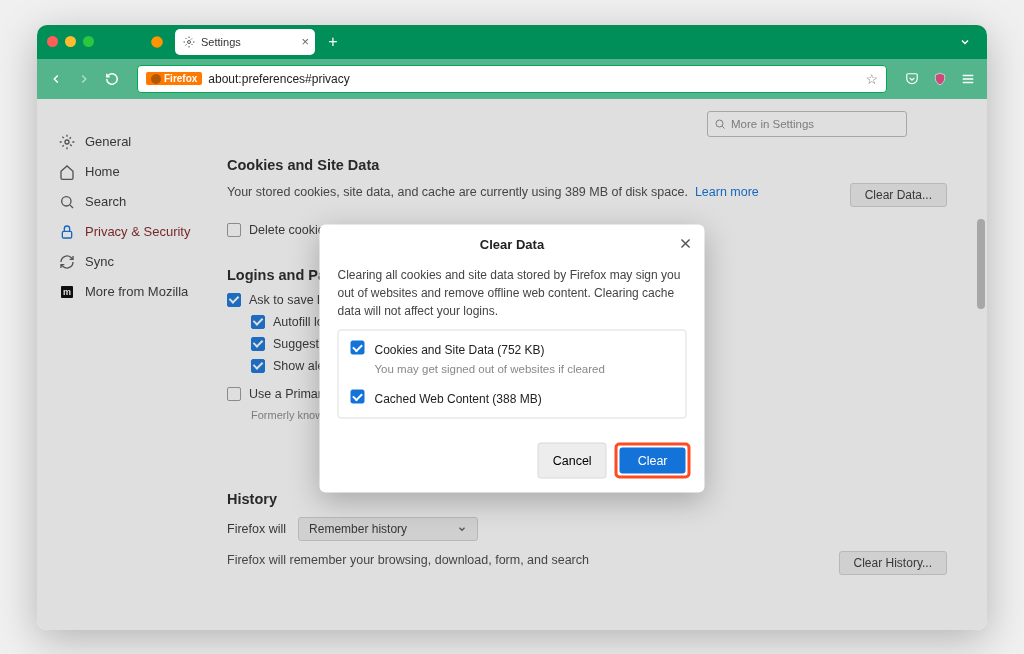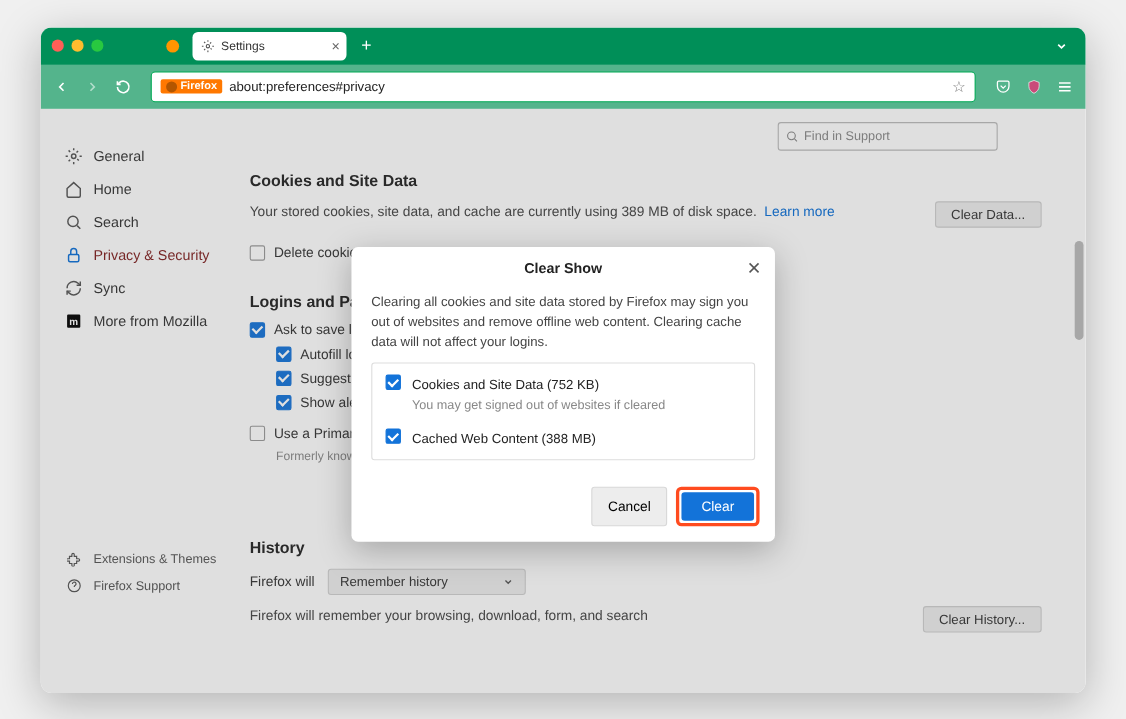--- a/index.html
+++ b/index.html
@@ -205,50 +205,30 @@
               </svg>
             </span>
           <span>Sync</span>
         </div>
         <div class="side-item">
           <span class="side-icon">
               <span style="background:#000;color:#fff;font-size:9px;font-weight:700;padding:1px 2px;border-radius:1px;">m</span>
             </span>
           <span>More from Mozilla</span>
         </div>
-        <div class="side-bottom">
-          <div class="side-item">
-            <span class="side-icon">
-                <svg width="13" height="13" viewBox="0 0 24 24" fill="none" stroke="currentColor" stroke-width="2">
-                  <path d="M4 7h4V4a2 2 0 114 0v3h4v4h3a2 2 0 110 4h-3v4h-4v3a2 2 0 11-4 0v-3H4v-4H1a2 2 0 110-4h3V7z"></path>
-                </svg>
-              </span>
-            <span>Extensions &amp; Themes</span>
-          </div>
-          <div class="side-item">
-            <span class="side-icon">
-                <svg width="13" height="13" viewBox="0 0 24 24" fill="none" stroke="currentColor" stroke-width="2">
-                  <circle cx="12" cy="12" r="10"></circle>
-                  <path d="M9 9a3 3 0 115 2c-1 1-2 1-2 3"></path>
-                  <line x1="12" y1="17" x2="12" y2="17.01"></line>
-                </svg>
-              </span>
-            <span>Firefox Support</span>
-          </div>
-        </div>
       </div>
 
       <div class="main">
         <div class="search-settings">
           <div class="search-box">
             <svg width="12" height="12" viewBox="0 0 24 24" fill="none" stroke="#888" stroke-width="2">
                 <circle cx="11" cy="11" r="7"></circle>
                 <line x1="21" y1="21" x2="16.65" y2="16.65"></line>
               </svg>
-            <span>Find in Support</span>
+            <span>More in Settings</span>
           </div>
         </div>
 
         <div class="section">
           <h3>Cookies and Site Data</h3>
           <div class="row">
             <div class="row-text">
               <span>Your stored cookies, site data, and cache are currently using 389 MB of disk space.</span>
               &nbsp;<span class="learn">Learn more</span>
             </div>
@@ -302,21 +282,21 @@
           </div>
         </div>
       </div>
     </div>
 
     <div class="dim-overlay"></div>
     <div class="scroller"></div>
 
     <div class="modal">
       <div class="modal-head">
-        <span>Clear Show</span>
+        <span>Clear Data</span>
         <span class="modal-close">
           <svg width="14" height="14" viewBox="0 0 24 24" fill="none" stroke="#555" stroke-width="2.5">
               <line x1="5" y1="5" x2="19" y2="19"></line>
               <line x1="19" y1="5" x2="5" y2="19"></line>
             </svg>
         </span>
       </div>
       <div class="modal-body">
         <div class="modal-desc">Clearing all cookies and site data stored by Firefox may sign you out of websites and remove offline web content. Clearing cache data will not affect your logins.</div>
         <div class="modal-panel">

